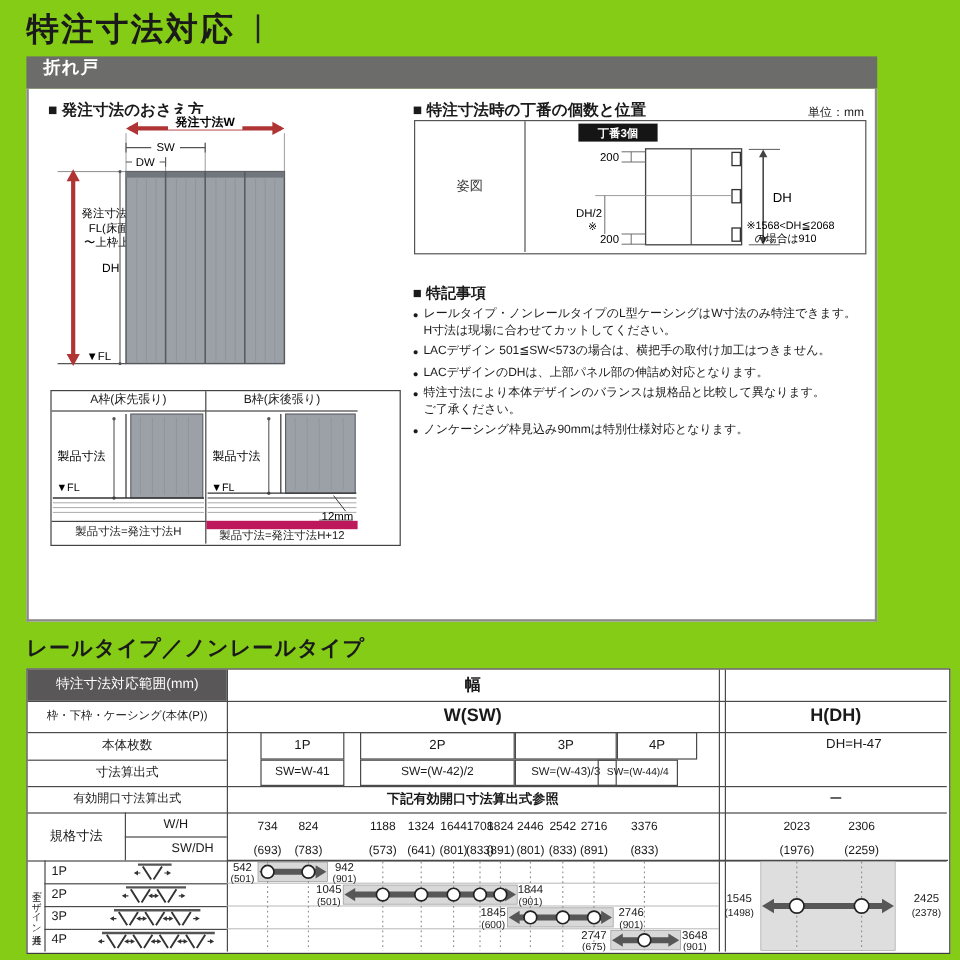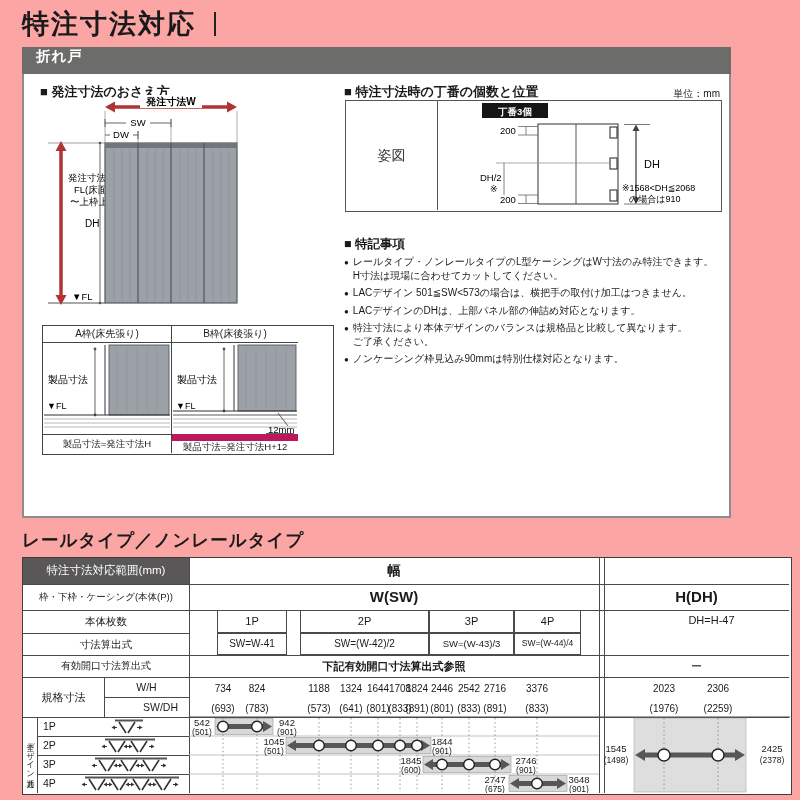--- a/index.html
+++ b/index.html
@@ -1,16 +1,16 @@
 <!DOCTYPE html>
 <html lang="ja"><head>
 <meta charset="utf-8">
 <style>
   html,body{margin:0;padding:0;background:#fff;}
-  #page{position:relative;width:800px;height:800px;background:#fca5a5;overflow:hidden;
+  #page{position:relative;width:800px;height:800px;background:#84cc16;overflow:hidden;
         font-family:"Liberation Sans","DejaVu Sans",sans-serif;color:#1a1a1a;}
   .abs{position:absolute;}
   .cell{position:absolute;display:flex;align-items:center;justify-content:center;
         box-sizing:border-box;text-align:center;line-height:1.15;}
   .hl{position:absolute;height:1px;background:#4a4a4a;}
   .vl{position:absolute;width:1px;background:#4a4a4a;}
   svg text{font-family:"Liberation Sans","DejaVu Sans",sans-serif;}
   .note-item{display:flex;margin-bottom:3px;}
   .note-item .bullet{font-size:8px;margin-right:4px;margin-top:3px;}
   .note-item .note-text{font-size:10px;line-height:1.42;white-space:pre-line;}
@@ -158,21 +158,21 @@
 
     <div class="cell" style="left:0;top:108px;width:129px;height:19px;border-right:1px solid #444;border-top:1px solid #444;font-size:9.5px;">製品寸法=発注寸法H</div>
     <div class="cell" style="left:129px;top:108px;width:126px;height:19px;border-top:7px solid #be185d;font-size:9.5px;text-align:center;">製品寸法=発注寸法H+12</div>
   </div>
 
   <div class="abs" style="left:344px;top:83px;font-size:13px;font-weight:bold;">■ 特注寸法時の丁番の個数と位置</div>
   <div class="abs" style="left:640px;top:87px;width:80px;font-size:10px;text-align:right;">単位：mm</div>
 
   <div class="abs" style="left:345px;top:100px;width:377px;height:112px;border:1.5px solid #555;box-sizing:border-box;">
     <div class="abs" style="left:91px;top:0;width:1px;height:109px;background:#555;"></div>
-    <div class="cell" style="left:0;top:0;width:91px;height:109px;font-size:14px;color:#333;">姿図</div>
+    <div class="cell" style="left:0;top:0;width:91px;height:109px;font-size:11px;color:#333;">姿図</div>
     <svg class="abs" style="left:92px;top:0;" width="282" height="109" viewBox="0 0 282 109">
       <rect x="44" y="2" width="66" height="15" fill="#151515"></rect>
       <text x="77" y="13.5" font-size="9.5" font-weight="bold" fill="#fff" text-anchor="middle">丁番3個</text>
       <rect x="100" y="23" width="80" height="80" fill="#fff" stroke="#444" stroke-width="1.1"></rect>
       <line x1="138" y1="23" x2="138" y2="103" stroke="#444" stroke-width="0.9"></line>
       <g fill="#fff" stroke="#333" stroke-width="1.1">
         <rect x="172" y="26" width="7" height="11"></rect>
         <rect x="172" y="57" width="7" height="11"></rect>
         <rect x="172" y="89" width="7" height="11"></rect>
       </g>
@@ -259,21 +259,21 @@
     <div class="cell" style="left:0;top:52px;width:166px;height:23px;font-size:10.5px;">本体枚数</div>
     <div class="cell" style="left:194px;top:52px;width:70px;height:23px;border:1px solid #4a4a4a;font-size:11px;">1P</div>
     <div class="cell" style="left:277px;top:52px;width:129px;height:23px;border:1px solid #4a4a4a;font-size:11px;">2P</div>
     <div class="cell" style="left:406px;top:52px;width:85px;height:23px;border:1px solid #4a4a4a;font-size:11px;">3P</div>
     <div class="cell" style="left:491px;top:52px;width:67px;height:23px;border:1px solid #4a4a4a;font-size:11px;">4P</div>
 
     <div class="cell" style="left:0;top:75px;width:166px;height:22px;font-size:10.5px;">寸法算出式</div>
     <div class="cell" style="left:194px;top:75px;width:70px;height:22px;border:1px solid #4a4a4a;font-size:10px;">SW=W-41</div>
     <div class="cell" style="left:277px;top:75px;width:129px;height:22px;border:1px solid #4a4a4a;font-size:10px;">SW=(W-42)/2</div>
     <div class="cell" style="left:406px;top:75px;width:85px;height:22px;border:1px solid #4a4a4a;font-size:9.5px;">SW=(W-43)/3</div>
-    <div class="cell" style="left:491px;top:75px;width:67px;height:22px;border:1px solid #4a4a4a;font-size:8.5px;">SW=(W-44)/4</div>
+    <div class="cell" style="left:475px;top:75px;width:67px;height:22px;border:1px solid #4a4a4a;font-size:8.5px;">SW=(W-44)/4</div>
     <div class="cell" style="left:581px;top:40px;width:185px;height:45px;font-size:11px;padding-left:30px;">DH=H-47</div>
 
     <div class="cell" style="left:0;top:97px;width:166px;height:22px;font-size:10px;">有効開口寸法算出式</div>
     <div class="cell" style="left:166px;top:97px;width:410px;height:22px;font-weight:bold;font-size:11px;">下記有効開口寸法算出式参照</div>
     <div class="cell" style="left:581px;top:97px;width:185px;height:22px;font-size:11px;">ー</div>
 
     <div class="cell" style="left:0;top:119px;width:81px;height:40px;font-size:11px;">規格寸法</div>
     <div class="cell" style="left:81px;top:119px;width:85px;height:20px;font-size:10.5px;">W/H</div>
     <div class="cell" style="left:81px;top:139px;width:85px;height:20px;font-size:10.5px;padding-left:28px;">SW/DH</div>
 

